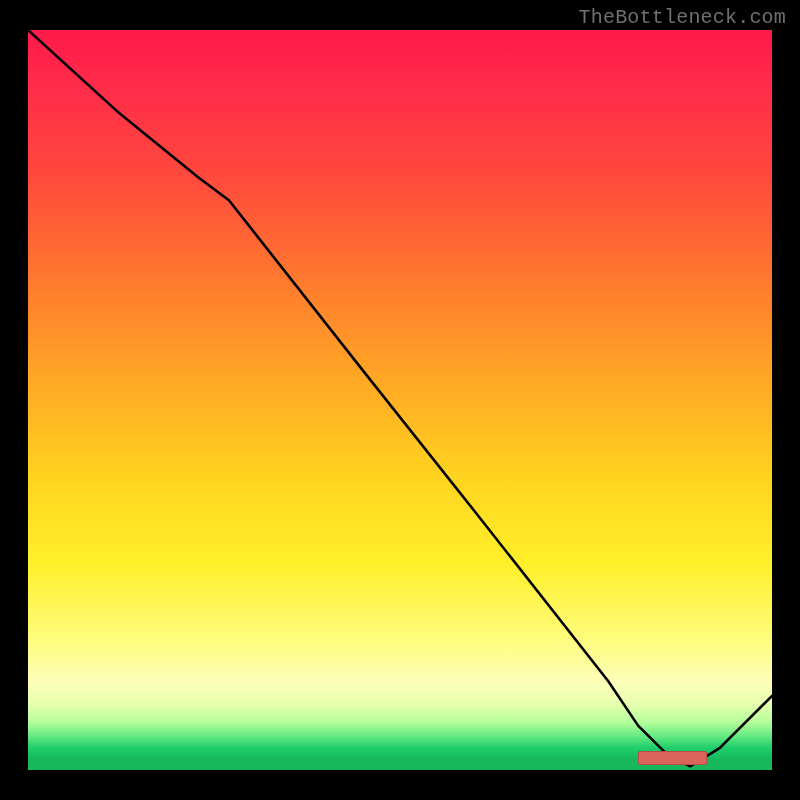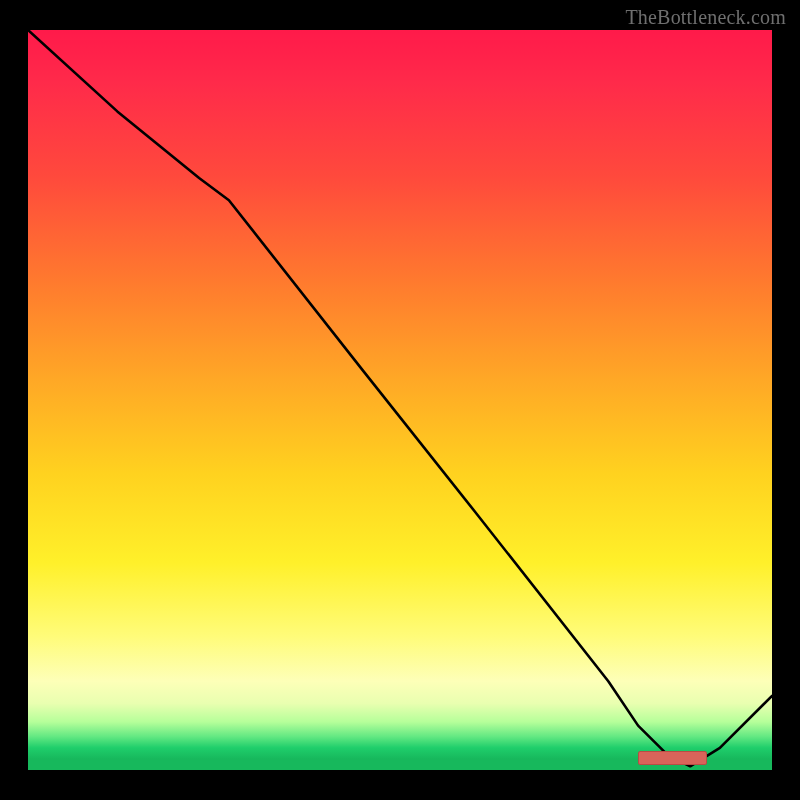--- a/index.html
+++ b/index.html
@@ -14,21 +14,21 @@
     position: relative;
     width: 800px;
     height: 800px;
     background: #000;
   }
   .watermark {
     position: absolute;
     top: 6px;
     right: 14px;
     color: #6f6f6f;
-    font-family: Liberation Serif, serif;
+    font-family: Liberation Mono, monospace;
     font-size: 20px;
     letter-spacing: 0.2px;
     z-index: 10;
   }
   .frame {
     position: absolute;
     left: 28px;
     top: 30px;
     width: 744px;
     height: 740px;

